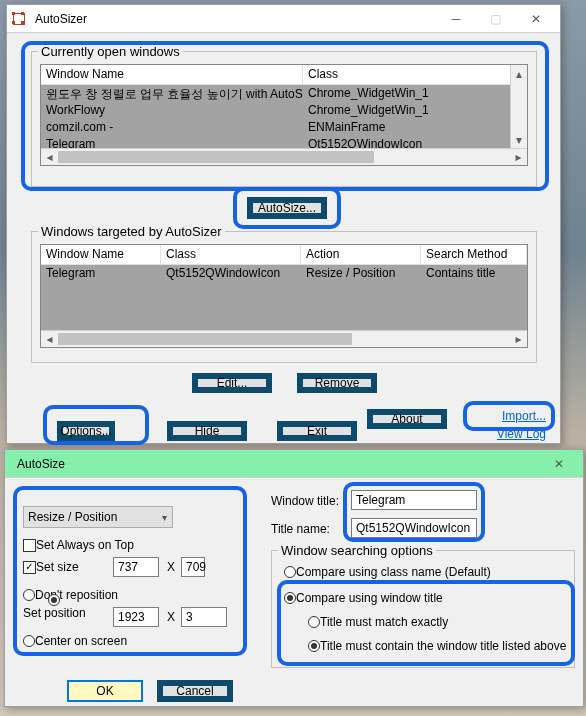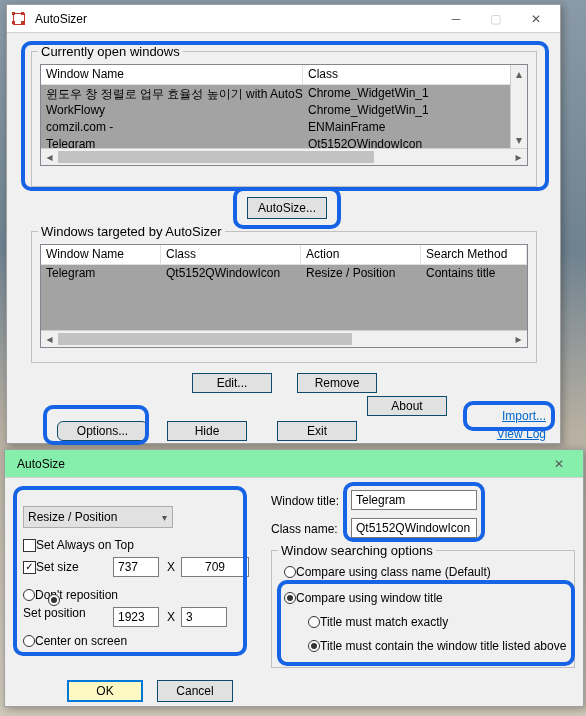--- a/index.html
+++ b/index.html
@@ -6,21 +6,21 @@
   body { margin: 0; width: 586px; height: 716px; background: linear-gradient(180deg,#8a9aa6 0%,#6f8290 35%,#b8b0a2 60%,#cfc8b9 100%); position: relative; overflow: hidden; }
   .window { position: absolute; background: #f0f0f0; border: 1px solid #a0a0a0; box-shadow: 2px 2px 8px rgba(0,0,0,.3); }
   .titlebar { height: 28px; background: #fff; border-bottom: 1px solid #d0d0d0; display: flex; align-items: center; padding: 0 4px; }
   .titlebar .title { flex: 1; padding-left: 4px; }
   .titlebar .tbtn { width: 40px; height: 24px; display: flex; align-items: center; justify-content: center; color: #555; }
   .app-icon { width: 16px; height: 16px; margin-right: 4px; position: relative; }
   .app-icon::before { content:""; position:absolute; inset:2px; border:1.5px solid #c0392b; }
   .app-icon::after { content:""; position:absolute; left:1px; top:1px; width:3px; height:3px; background:#c0392b; box-shadow: 9px 0 #c0392b, 0 9px #c0392b, 9px 9px #c0392b; }
   .groupbox { position: absolute; border: 1px solid #c0c0c0; }
   .groupbox > .gb-title { position: absolute; top: -8px; left: 6px; background: #f0f0f0; padding: 0 3px; font-size: 13px; }
-  .btn { background: #e1e1e1; border: 1px solid #0c4a6e; padding: 2px 10px; text-align: center; cursor: default; display: inline-flex; align-items: center; justify-content: center; }
+  .btn { background: #e1e1e1; border: 6px solid #0c4a6e; padding: 2px 10px; text-align: center; cursor: default; display: inline-flex; align-items: center; justify-content: center; }
   .btn.default { border: 2px solid #0078d7; background:#fef9c3; }
   .listview { background: #a3a3a3; border: 1px solid #828790; position: relative; overflow: hidden; }
   .listview .cols { display: flex; background: #fff; border-bottom: 1px solid #e0e0e0; height: 20px; }
   .listview .col { border-right: 1px solid #e0e0e0; padding: 2px 5px; font-size: 12px; white-space: nowrap; overflow: hidden; }
   .listview .rows { }
   .listview .row { display: flex; height: 17px; }
   .listview .cell { padding: 1px 5px; white-space: nowrap; overflow: hidden; }
   .vscroll { position: absolute; right: 0; top: 0; bottom: 17px; width: 17px; background: #f0f0f0; border-left: 1px solid #d0d0d0;}
   .vscroll .up, .vscroll .down { height: 17px; display:flex; align-items:center; justify-content:center; color:#606060;}
   .hscroll { position: absolute; left: 0; right: 0; bottom: 0; height: 17px; background: #f0f0f0; border-top: 1px solid #d0d0d0; display:flex; }
@@ -114,24 +114,24 @@
             <div class="thumb" style="left:0;width:65%"></div>
           </div>
           <div class="right">▸</div>
         </div>
     </div>
   </div>
 
   <div class="btn" style="position:absolute; left:185px; top:368px; width:80px; height:20px;">Edit...</div>
   <div class="btn" style="position:absolute; left:290px; top:368px; width:80px; height:20px;">Remove</div>
 
-  <div class="btn" style="position:absolute; left:50px; top:416px; width:91px; height:20px;border-radius:6px;">Options...</div>
+  <div class="btn" style="position:absolute; left:50px; top:416px; width:58px; height:20px;">Options...</div>
   <div class="btn" style="position:absolute; left:160px; top:416px; width:80px; height:20px;">Hide</div>
   <div class="btn" style="position:absolute; left:270px; top:416px; width:80px; height:20px;">Exit</div>
-  <div class="btn" style="position:absolute; left:360px; top:391px; width:80px; height:20px;">About</div>
+  <div class="btn" style="position:absolute; left:360px; top:404px; width:80px; height:20px;">About</div>
 
   <a class="link" style="position:absolute; right:14px; top:404px;">Import...</a>
   <a class="link" style="position:absolute; right:14px; top:422px;">View Log</a>
 
   <div class="highlight" style="left:14px; top:36px; width:528px; height:150px;"></div>
   <div class="highlight" style="left:226px; top:182px; width:108px; height:42px;"></div>
   <div class="highlight" style="left:36px; top:400px; width:106px; height:40px;"></div>
   <div class="highlight" style="left:456px; top:396px; width:92px; height:30px;"></div>
 </div>
 
@@ -149,21 +149,21 @@
       <div class="box"></div>
       <span>Set Always on Top</span>
     </div>
 
   <div class="checkbox" style="position:absolute; left:18px; top:110px;">
       <div class="box">✓</div>
       <span>Set size</span>
     </div>
   <div class="textbox" style="position:absolute; left:108px; top:107px; width:46px;">737</div>
   <span style="position:absolute; left:162px; top:110px;">X</span>
-  <div class="textbox" style="position:absolute; left:176px; top:107px; width:68px;text-align:center;">709</div>
+  <div class="textbox" style="position:absolute; left:176px; top:107px; width:24px;">709</div>
 
   <div class="radio" style="position:absolute; left:18px; top:138px;">
       <div class="circ"></div>
       <span>Don't reposition</span>
     </div>
   <div class="radio" style="position:absolute; left:18px; top:144px;flex-direction:column;">
       <div class="circ">
         <div class="dot"></div>
       </div>
       <span>Set position</span>
@@ -173,21 +173,21 @@
   <div class="textbox" style="position:absolute; left:176px; top:157px; width:46px;">3</div>
 
   <div class="radio" style="position:absolute; left:18px; top:184px;">
       <div class="circ"></div>
       <span>Center on screen</span>
     </div>
 
   <span style="position:absolute; left:266px; top:44px;">Window title:</span>
   <div class="textbox" style="position:absolute; left:346px; top:40px; width:126px;">Telegram</div>
 
-  <span style="position:absolute; left:266px; top:72px;">Class name:</span>
+  <span style="position:absolute; left:266px; top:72px;">Title name:</span>
   <div class="textbox" style="position:absolute; left:346px; top:68px; width:126px;">Qt5152QWindowIcon</div>
 
   <div class="groupbox" style="left:266px; top:100px; width:304px; height:118px;">
     <div class="gb-title">Window searching options</div>
     <div class="radio" style="position:absolute; left:12px; top:14px;">
         <div class="circ"></div>
         <span>Compare using class name (Default)</span>
       </div>
     <div class="radio" style="position:absolute; left:12px; top:40px;">
         <div class="circ">

